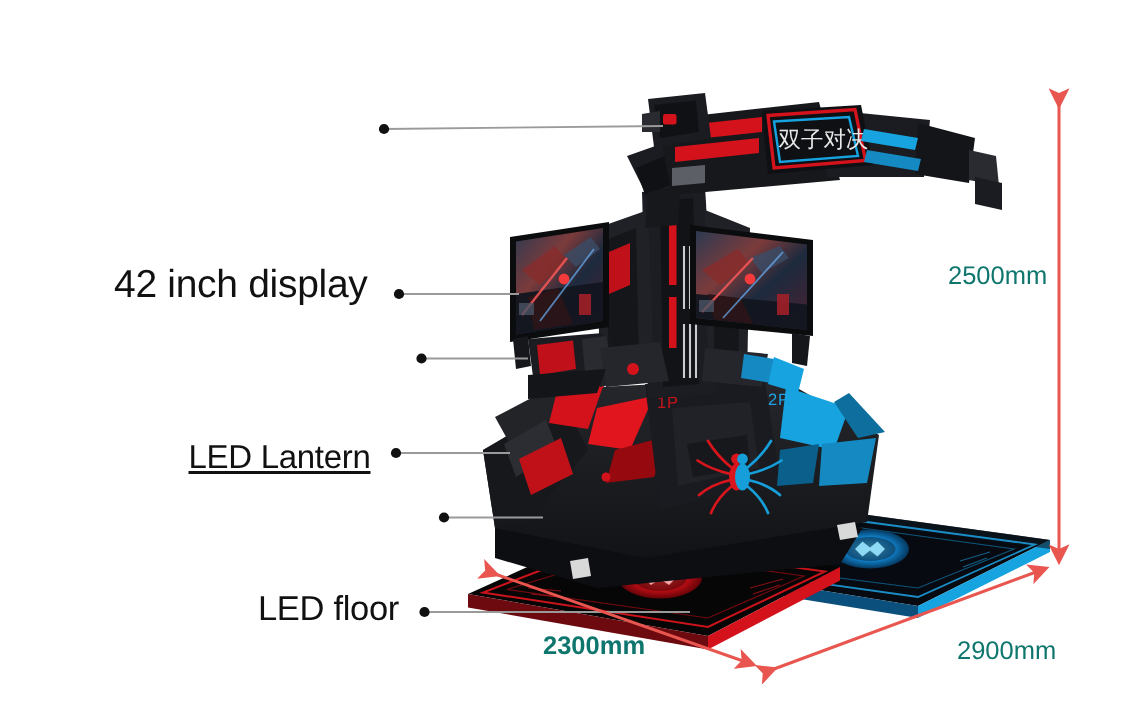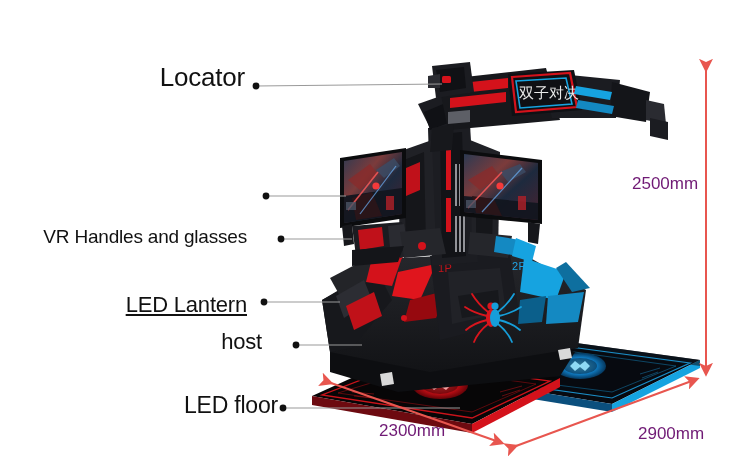--- a/index.html
+++ b/index.html
@@ -18,39 +18,39 @@
     color:#111111;
     white-space:nowrap;
     text-align:right;
     letter-spacing:-0.2px;
   }
   .cl-locator{left:0;top:62px;width:245px;font-size:26px;}
   .cl-display{left:0;top:174px;width:245px;font-size:26px;}
   .cl-vr{left:0;top:226px;width:247px;font-size:19px;}
   .cl-lantern{left:0;top:292px;width:247px;font-size:22px;text-decoration:underline;}
   .cl-host{left:0;top:329px;width:262px;font-size:22px;}
-  .cl-floor{left:16px;top:392px;width:262px;font-size:23px;}
+  .cl-floor{left:4px;top:392px;width:262px;font-size:23px;}
 
   
   #leaders,#dims,#machine{position:absolute;left:0;top:0;width:750px;height:470px;}
   #leaders{z-index:6;}
   #dims{z-index:7;}
   #machine{z-index:4;}
 
   
   .dimtxt{
     position:absolute;
-    color:#701a75;
+    color:#0f766e;
     font-size:17px;
     white-space:nowrap;
     font-family:"Liberation Sans","DejaVu Sans",sans-serif;
     z-index:8;
   }
   .dim-2500{left:632px;top:174px;}
-  .dim-2300{left:379px;top:421px;}
+  .dim-2300{left:362px;top:421px;font-weight:bold;}
   .dim-2900{left:638px;top:424px;}
 </style>
 </head>
 <body>
 
 <div id="stage">
 
   <svg id="machine" viewBox="0 0 750 470">
     <defs>
       <linearGradient id="scr" x1="0" y1="0" x2="1" y2="1">
@@ -297,23 +297,21 @@
       </marker>
     </defs>
 
     <line x1="706" y1="70" x2="706" y2="374" stroke="#e8564f" stroke-width="2" marker-start="url(#ah)" marker-end="url(#ah)"></line>
 
     <line x1="331" y1="383" x2="502" y2="443" stroke="#e8564f" stroke-width="2" marker-start="url(#ah)" marker-end="url(#ah)"></line>
 
     <line x1="516" y1="446" x2="697" y2="379" stroke="#e8564f" stroke-width="2" marker-start="url(#ah)" marker-end="url(#ah)"></line>
   </svg>
 
-  <div class="callout cl-locator">Locator</div>
-  <div class="callout cl-vr">VR Handles and glasses</div>
+  <div class="callout cl-display">42 inch display</div>
   <div class="callout cl-lantern">LED Lantern</div>
-  <div class="callout cl-host">host</div>
   <div class="callout cl-floor">LED floor</div>
 
   <div class="dimtxt dim-2500">2500mm</div>
   <div class="dimtxt dim-2300">2300mm</div>
   <div class="dimtxt dim-2900">2900mm</div>
 
 </div>
 
 </body></html>

